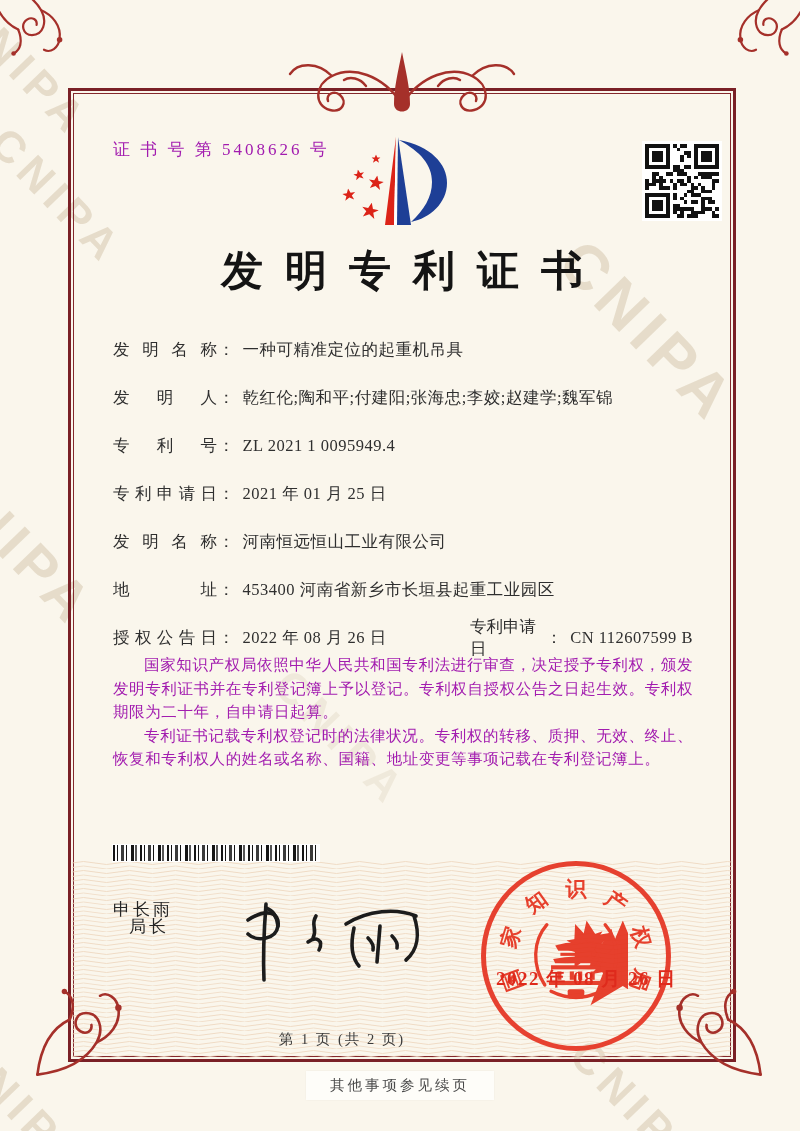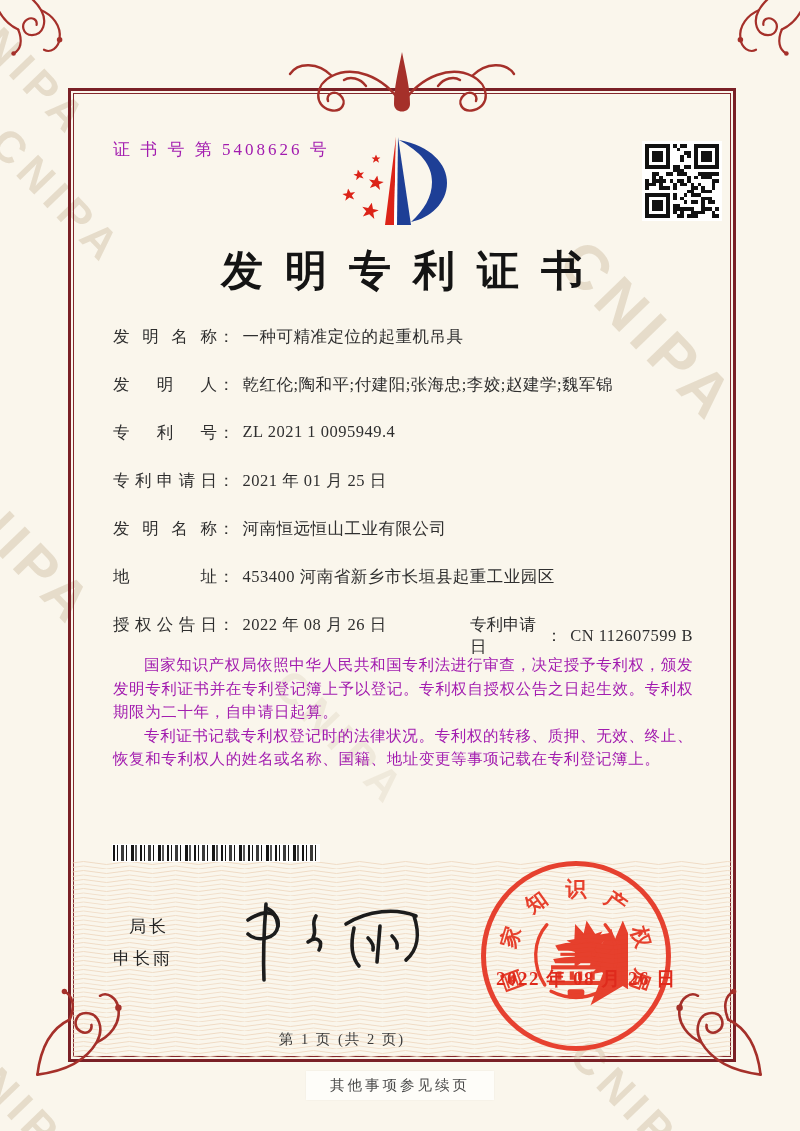--- a/index.html
+++ b/index.html
@@ -33,21 +33,21 @@
   
   .qr { position:absolute; left:642px; top:141px; width:80px; height:80px; background:#fff; padding:3px; }
 
   
   .title { position:absolute; left:68px; top:243px; width:668px; text-align:center;
            font-size:42px; font-weight:700; color:#141414; letter-spacing:22px;
            text-indent:22px; }
 
   
   .fields { position:absolute; left:113px; top:326px; width:580px; font-size:16.5px; color:#2f2f2f; }
-  .frow { height:48px; display:flex; align-items:flex-start; position:relative; }
+  .frow { height:48px; display:flex; align-items:center; position:relative; }
   .f-label { display:inline-block; width:104px; text-align:justify; text-align-last:justify; }
   .f-colon { margin:0 8px 0 1px; }
   .f-value { letter-spacing:.5px; white-space:nowrap; }
   .auth-no-pair { position:absolute; left:357px; display:flex; align-items:center; }
 
   
   .paras { position:absolute; left:113px; top:653px; width:580px; font-size:15.5px;
            line-height:23.5px; color:#a21caf; letter-spacing:.6px; text-align:justify; }
   .paras p { text-indent:2em; }
 
@@ -57,21 +57,21 @@
   }
   .barcode .bars { width:100%; height:100%;
       background:repeating-linear-gradient(90deg,
         #141414 0 2px, #fdfdfd 2px 4px, #141414 4px 5px, #fdfdfd 5px 8px,
         #3a3a3a 8px 11px, #fdfdfd 11px 13px, #141414 13px 14px, #fdfdfd 14px 18px,
         #141414 18px 21px, #fdfdfd 21px 22px, #555 22px 24px, #fdfdfd 24px 27px); }
 
   
   .sig-title { position:absolute; left:113px; top:915px; font-size:17px; color:#262626;
                letter-spacing:3px; font-family:"Liberation Sans","DejaVu Sans",sans-serif;margin-left:16px; }
-  .sig-name  { position:absolute; left:113px; top:947px; font-size:17px; color:#262626;
+  .sig-name  { position:absolute; left:113px; top:898px; font-size:17px; color:#262626;
                letter-spacing:3px; font-family:"Liberation Sans","DejaVu Sans",sans-serif; }
   .sig-hand { position:absolute; left:228px; top:890px; width:210px; height:100px; }
 
   
   .seal { position:absolute; left:481px; top:861px; width:190px; height:190px;
           border:5px solid #e53422; border-radius:50%; opacity:.93; }
   .seal-char { position:absolute; left:50%; top:50%; font-size:21px; font-weight:700;
                color:#e5331f; width:22px; margin-left:-11px; margin-top:-13px; text-align:center; }
   .seal-emblem { position:absolute; left:50%; top:50%; width:104px; height:110px;
                  transform:translate(-50%,-52%); }

